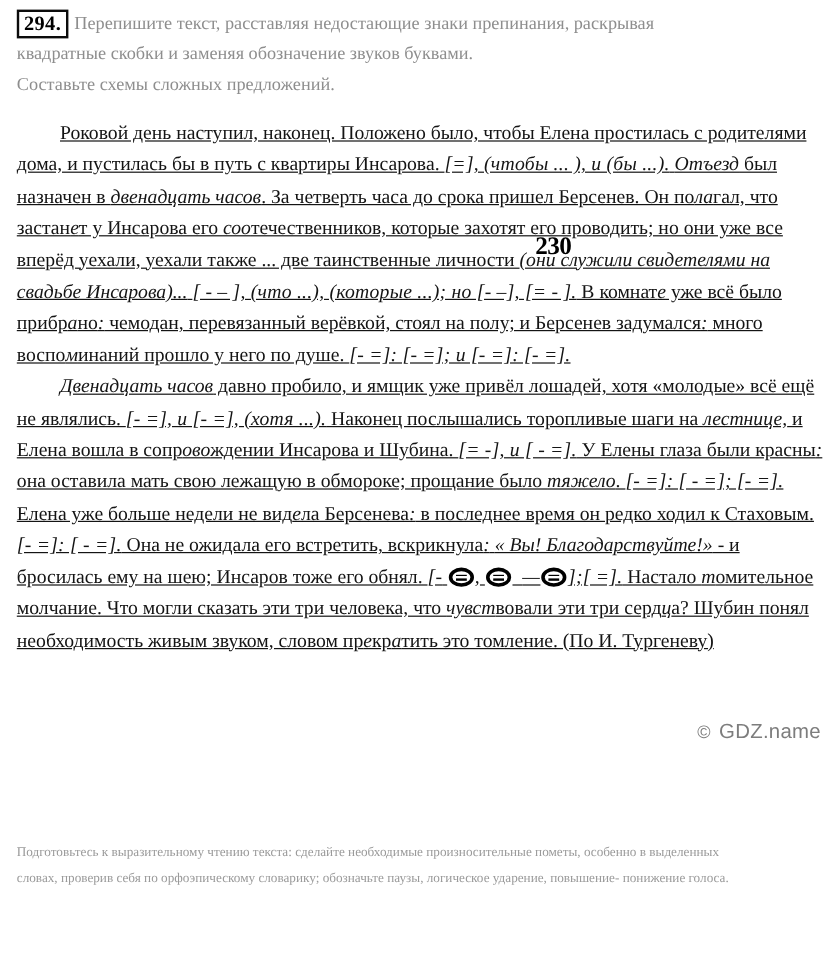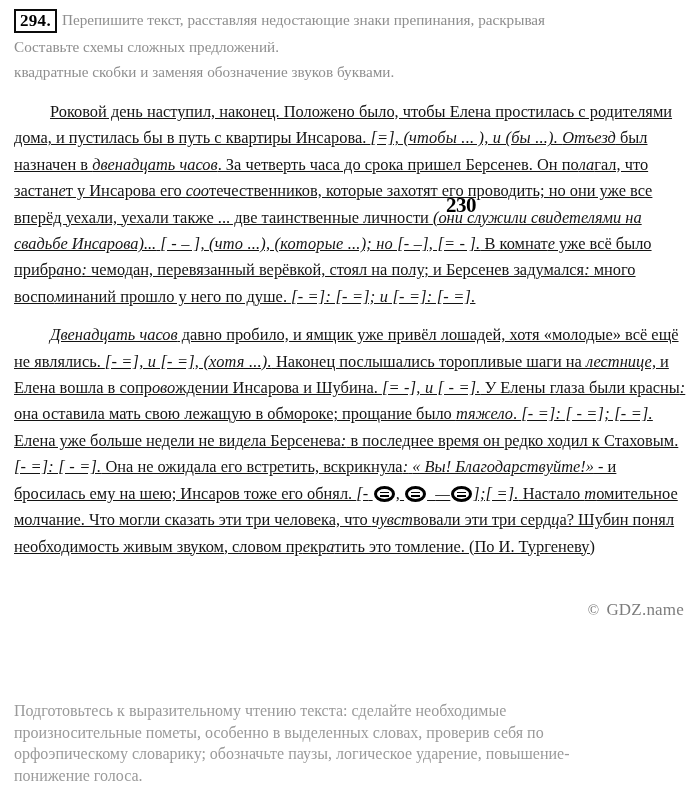--- a/index.html
+++ b/index.html
@@ -51,21 +51,21 @@
   
   .body-text {
     margin-top: 16px;
     font-size: 16.4px;
     line-height: 26.4px;
     color: #141414;
     text-align: left;
     text-decoration: underline;
   }
   .para { margin: 0; }
-  .para + .para { margin-top: 12px; }
+  .para + .para { margin-top: 0px; }
   .indent { display: inline-block; width: 36px; }
 
   i, .it { font-style: italic; }
   .scheme { font-style: italic; letter-spacing: 0.2px; }
 
   
   .page-num-overlay {
     position: absolute;
     left: 446px;
     top: 196px;
@@ -102,47 +102,47 @@
   .oval-eq::after  { top: 6.6px; }
 
   .dash-long { letter-spacing: 0.5px; }
 
   
   .footer-note {
     position: absolute;
     left: 14px;
     top: 700px;
     width: 600px;
-    font-size: 16px;
+    font-size: 11px;
     line-height: 21.5px;
     color: #9a9a9a;
   }
 
   
   .watermark {
     position: absolute;
     right: 16px;
     bottom: 8px;
-    font-family: Liberation Serif, serif;
+    font-family: Liberation Sans, sans-serif;
     font-size: 17px;
     color: #7d7d7d;
     letter-spacing: 0.2px;
     white-space: nowrap;
   }
   .watermark .copy { margin-right: 7px; font-size: 15px; }
 </style>
 </head>
 <body>
 
 <div class="page">
 
   <div class="task-head">
     <span class="ex-num-box">294.</span><span>Перепишите текст, расставляя недостающие знаки препинания, раскрывая</span>
+    <span class="task-line second">квадратные скобки и заменяя обозначение звуков буквами.</span>
     <span class="task-line third">Составьте схемы сложных предложений.</span>
-    <span class="task-line second">квадратные скобки и заменяя обозначение звуков буквами.</span>
   </div>
 
   <div class="body-text">
 
     <p class="para"><span class="indent"></span><span>Роковой день наступил, наконец. Положено было, чтобы Елена простилась с родителями дома, и пустилась бы в путь с квартиры Инсарова. </span><span class="scheme">[=], (чтобы ... ), и (бы ...).</span><span> </span><i>Отъезд</i><span> был назначен в </span><i>двенадцать часов</i><span>. За четверть часа до срока пришел Берсенев. Он по</span><i>ла</i><span>гал, что застан</span><i>е</i><span>т у Инсарова его </span><i>соо</i><span>течественников, которые захотят его проводить; но они уже все вперёд уехали, уехали также ... две таинственные личности </span><i>(они служили свидетелями на свадьбе Инсарова)...</i><span>  </span><span class="scheme">[ - – ], (что ...), (которые ...); но [- –], [= - ].</span><span> В комнат</span><i>е</i><span> уже всё было прибр</span><i>а</i><span>но</span><i>:</i><span> чемодан, перевязанный верёвкой, стоял на полу; и Берсенев задумался</span><i>:</i><span> много воспо</span><i>м</i><span>инаний прошло у него по душе.  </span><span class="scheme">[- =]: [- =]; и [- =]: [- =].</span></p>
 
     <p class="para"><span class="indent"></span><i>Двенадцать часов</i><span> давно пробило, и ямщик уже привёл лошадей, хотя «молодые» всё ещё не являлись. </span><span class="scheme">[- =], и [- =], (хотя ...).</span><span> Наконец послышались торопливые шаги на </span><i>лестнице,</i><span> и Елена вошла в сопр</span><i>ово</i><span>ждении Инсарова и Шубина. </span><span class="scheme">[= -], и [ - =].</span><span> У Елены глаза были красны</span><i>:</i><span> она оставила мать свою лежащую в обмороке; прощание было </span><i>тяжело</i><span>. </span><span class="scheme">[- =]: [ - =]; [- =].</span><span> Елена уже больше недели не вид</span><i>е</i><span>ла Берсенева</span><i>:</i><span> в последнее время он редко ходил к Стаховым. </span><span class="scheme">[- =]: [ - =].</span><span> Она не ожидала его встретить, вскрикнула</span><i>:</i><span> </span><i>« Вы! Благодарствуйте!»</i><span> -  и бросилась ему на шею; Инсаров тоже его обнял. </span><span class="scheme">[-</span>&nbsp;<span class="oval-eq"></span><span class="scheme">,</span> <span class="oval-eq"></span>&nbsp;&nbsp;<span class="scheme dash-long">—</span><span class="oval-eq"></span><span class="scheme">];[  =].</span><span> Настало </span><i>т</i><span>омительное молчание. Что могли сказать эти три человека, что </span><i>чувст</i><span>вовали эти три серд</span><i>ц</i><span>а? Шубин понял необходимость живым звуком, словом пр</span><i>е</i><span>кр</span><i>а</i><span>тить это томление. (По И. Тургеневу)</span></p>
 
   </div>
 

